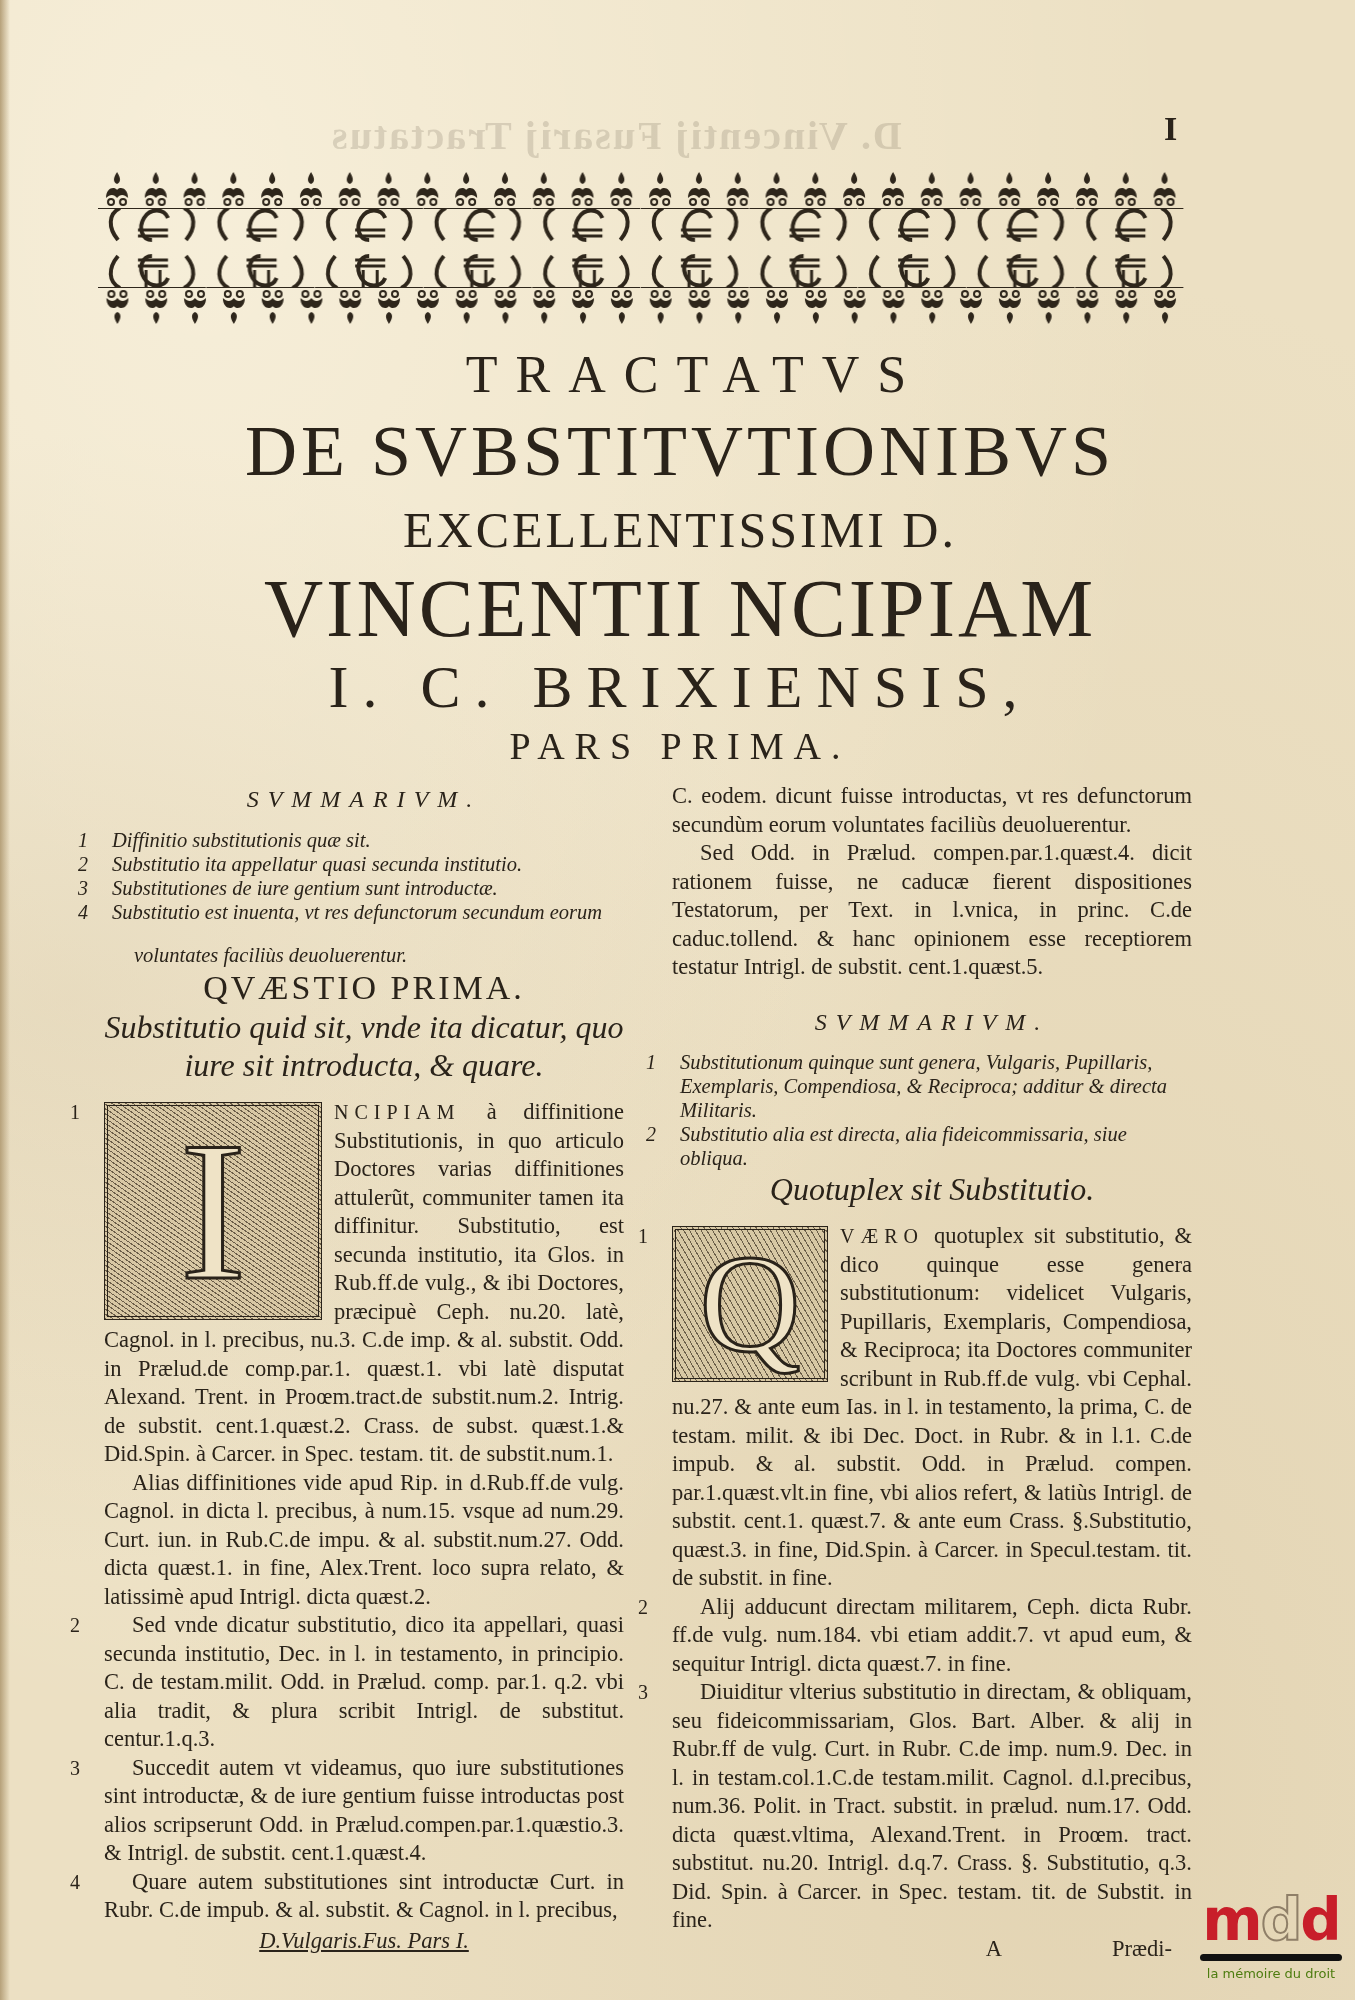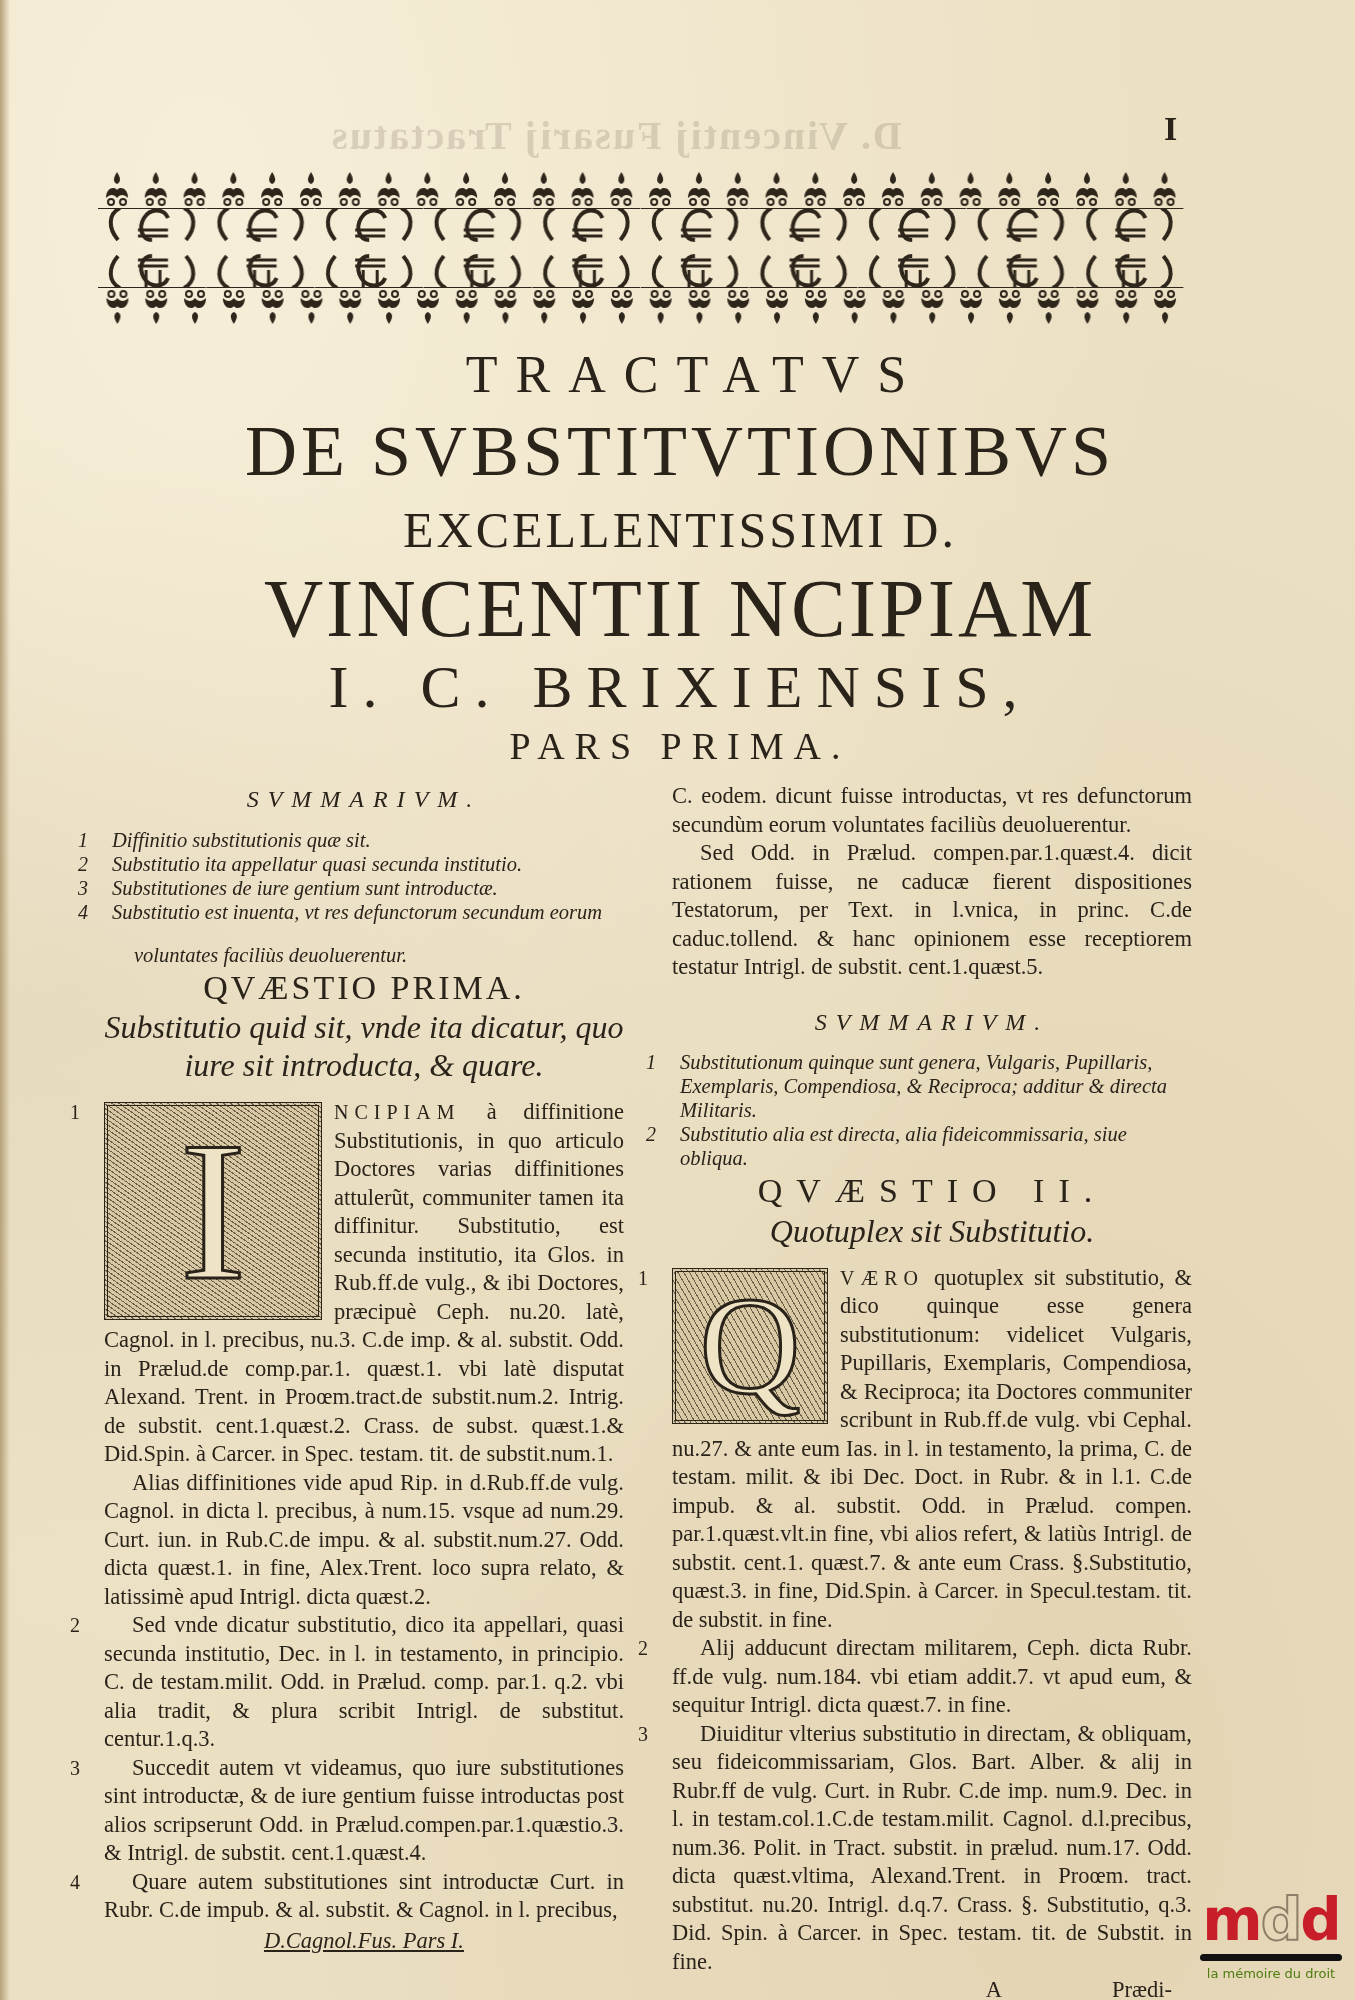--- a/index.html
+++ b/index.html
@@ -140,38 +140,37 @@
     <span>Sed vnde dicatur substitutio, dico ita appellari, quasi secunda institutio, Dec. in l. in testamento, in principio. C. de testam.milit. Odd. in Prælud. comp. par.1. q.2. vbi alia tradit, &amp; plura scribit Intrigl. de substitut. centur.1.q.3.</span>
   </div>
   <div class="para indent">
     <span class="margin-num" style="left:-34px;top:0;text-indent:0">3</span>
     <span>Succedit autem vt videamus, quo iure substitutiones sint introductæ, &amp; de iure gentium fuisse introductas post alios scripserunt Odd. in Prælud.compen.par.1.quæstio.3. &amp; Intrigl. de substit. cent.1.quæst.4.</span>
   </div>
   <div class="para indent">
     <span class="margin-num" style="left:-34px;top:0;text-indent:0">4</span>
     <span>Quare autem substitutiones sint introductæ Curt. in Rubr. C.de impub. &amp; al. substit. &amp; Cagnol. in l. precibus,</span>
   </div>
-  <div class="sig">D.Cagnol.Fus. Pars I.</div>
+  <div class="sig">D.Vulgaris.Fus. Pars I.</div>
 </div>
 
 <div class="col col-right">
   <div class="para">C. eodem. dicunt fuisse introductas, vt res defunctorum secundùm eorum voluntates faciliùs deuoluerentur.</div>
   <div class="para indent">Sed Odd. in Prælud. compen.par.1.quæst.4. dicit rationem fuisse, ne caducæ fierent dispositiones Testatorum, per Text. in l.vnica, in princ. C.de caduc.tollend. &amp; hanc opinionem esse receptiorem testatur Intrigl. de substit. cent.1.quæst.5.</div>
 
   <div class="summ-head" style="margin-top:26px">SVMMARIVM.</div>
   <div class="summ-item">
     <span class="mnum">1</span>
     <span>Substitutionum quinque sunt genera, Vulgaris, Pupillaris, Exemplaris, Compendiosa, &amp; Reciproca; additur &amp; directa Militaris.</span>
   </div>
   <div class="summ-item">
     <span class="mnum">2</span>
     <span>Substitutio alia est directa, alia fideicommissaria, siue obliqua.</span>
   </div>
 
-  <div class="q-head wide">QVÆSTIO II.</div>
   <div class="q-sub">Quotuplex sit Substitutio.</div>
 
   <div class="para">
     <span class="margin-num" style="left:-34px;top:0">1</span>
     <div class="dropcap small">
       <span class="cap">Q</span>
     </div>
     <span class="sc">VÆRO</span>
     <span>quotuplex sit substitutio, &amp; dico quinque esse genera substitutionum: videlicet Vulgaris, Pupillaris, Exemplaris, Compendiosa, &amp; Reciproca; ita Doctores communiter scribunt in Rub.ff.de vulg. vbi Cephal. nu.27. &amp; ante eum Ias. in l. in testamento, la prima, C. de testam. milit. &amp; ibi Dec. Doct. in Rubr. &amp; in l.1. C.de impub. &amp; al. substit. Odd. in Prælud. compen. par.1.quæst.vlt.in fine, vbi alios refert, &amp; latiùs Intrigl. de substit. cent.1. quæst.7. &amp; ante eum Crass. §.Substitutio, quæst.3. in fine, Did.Spin. à Carcer. in Specul.testam. tit. de substit. in fine.</span>
   </div>

